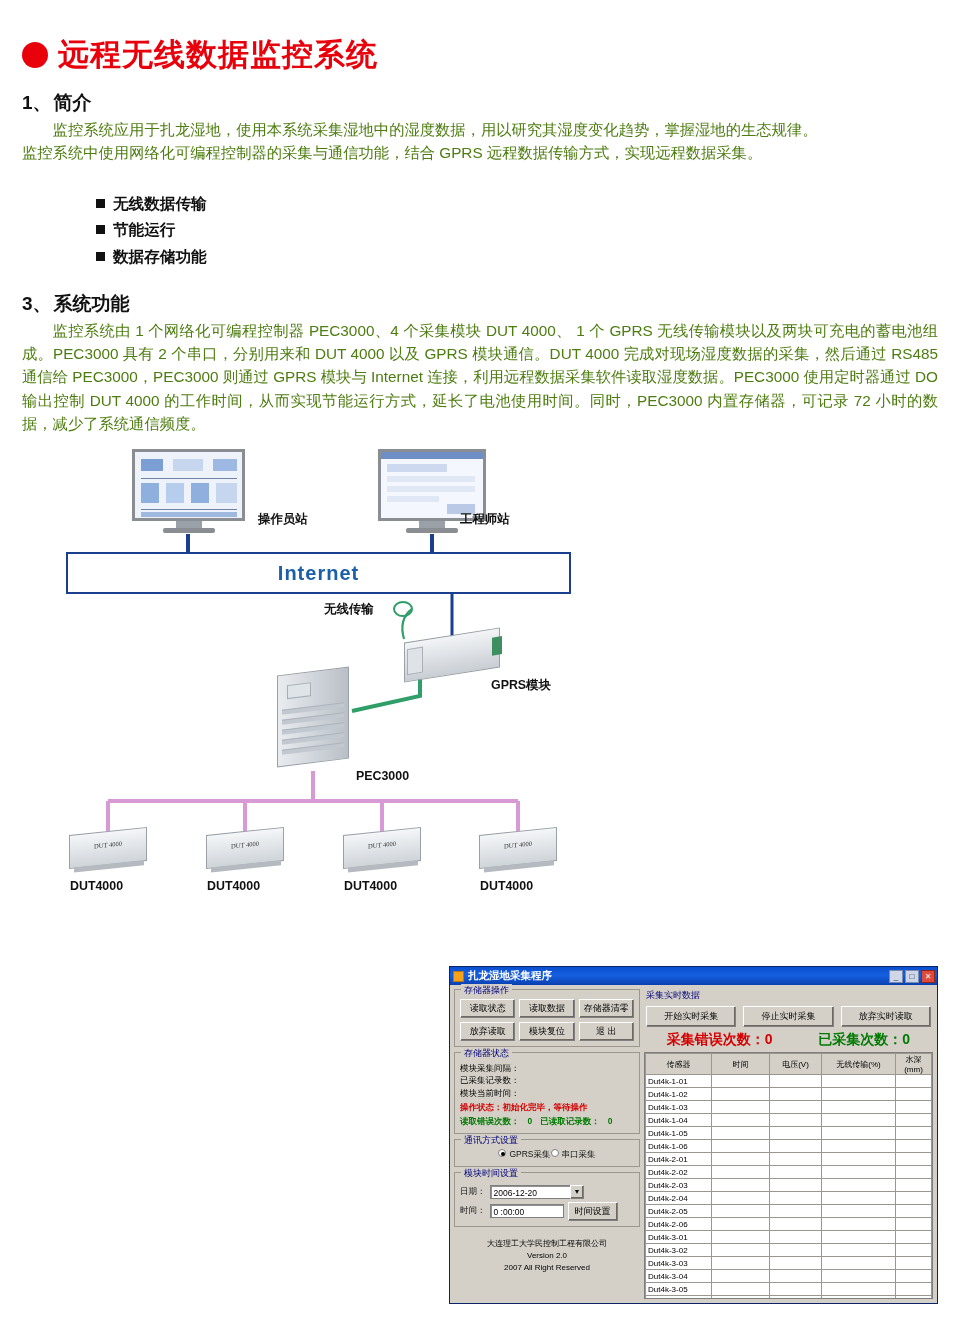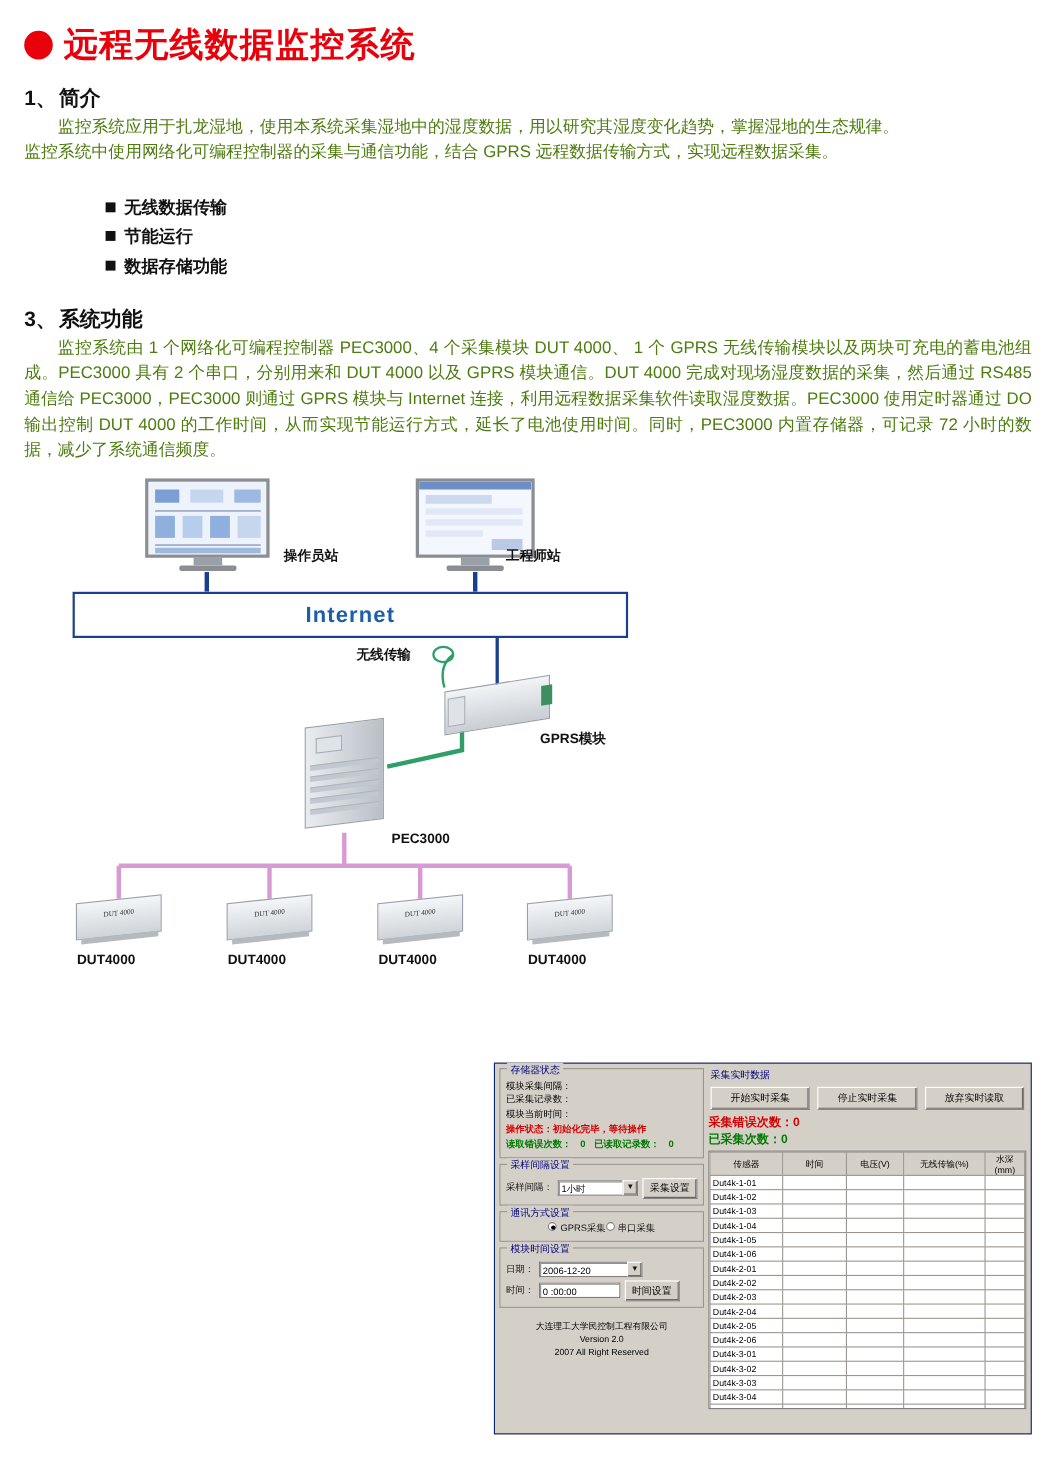--- a/index.html
+++ b/index.html
@@ -5,21 +5,21 @@
   * { box-sizing: border-box; }
   html, body { margin:0; padding:0; }
   body {
     width: 960px; height: 1331px;
     background: #ffffff;
     font-family: "Liberation Sans", "DejaVu Sans", sans-serif;
     color: #111;
     position: relative;
     overflow: hidden;
   }
-  .page { position: relative; width:960px; height:1331px; padding: 20px 22px 0 22px; }
+  .page { position: relative; width:960px; height:1331px; padding: 34px 22px 0 22px; }
 
   
   .title-row { display:flex; align-items:center; gap:10px; margin-bottom: 14px; }
   .title-bullet {
     width: 26px; height: 26px; border-radius: 50%;
     background: #e8000b; flex: 0 0 auto;
   }
   .title-text {
     font-size: 31px; font-weight: bold; color: #e8000b;
     letter-spacing: 1px;
@@ -151,21 +151,21 @@
   }
   .btn-sm { flex:0 0 auto; padding: 2px 6px; }
   .radios { display:flex; justify-content:center; font-size:8.5px; align-items:center; }
   .radio { width:8px; height:8px; border:1px solid #7f7f7f; border-radius:50%; background:#fff; display:inline-block; margin-right:3px; position:relative; }
   .radio.on::after { content:""; position:absolute; left:2px; top:2px; width:4px; height:4px; border-radius:50%; background:#000; }
 
   .footer-note { font-size:8px; color:#000; text-align:center; line-height:1.5; margin-top:6px; }
 
   .top-actions { display:flex; gap:7px; padding: 2px 2px 4px 2px; }
   .top-actions .btn { padding: 3px 0; font-size:9px; }
-  .counters { display:flex; justify-content:space-around; font-size:11px; padding-bottom:3px;flex-direction:column; }
+  .counters { display:flex; justify-content:space-around; font-size:14px; padding-bottom:3px; }
 
   table.grid { border-collapse: collapse; width:100%; background:#fff; }
   table.grid th, table.grid td {
     border:1px solid #9a978f; font-size:8px; height:13px; padding:0 2px; color:#000;
   }
   table.grid th { background:#d4d0c8; font-weight:normal; text-align:center; }
   table.grid td.first { text-align:left; }
   .grid-wrap { border:1px solid #7f7f7f; background:#4d7c0f; flex:1; overflow:hidden; }
 </style>
 </head>
@@ -297,53 +297,64 @@
     <div class="dut-cap" style="position:absolute; left:322px; top:430px;">DUT4000</div>
 
     <div class="dut" style="left:457px; top:382px;">
       <div class="lbl">DUT 4000</div>
         <div class="feet"></div>
     </div>
     <div class="dut-cap" style="position:absolute; left:458px; top:430px;">DUT4000</div>
   </div>
 
   <div class="app">
+    <div class="app-title">
+      <div class="tico"></div>
+      <div class="ttxt">扎龙湿地采集程序</div>
+      <div class="tbtns">
+        <div class="tbtn">_</div>
+        <div class="tbtn">□</div>
+        <div class="tbtn close">✕</div>
+      </div>
+    </div>
 
     <div class="app-body">
 
       <div class="left-col">
 
+        <div class="grp">
+          <div class="cap">存储器操作</div>
+          <div class="btnrow">
+            <div class="btn">读取状态</div>
+            <div class="btn">读取数据</div>
+            <div class="btn">存储器清零</div>
+          </div>
+          <div class="btnrow" style="margin-bottom:0;">
+            <div class="btn">放弃读取</div>
+            <div class="btn">模块复位</div>
+            <div class="btn">退 出</div>
+          </div>
+        </div>
 
         <div class="grp">
           <div class="cap">存储器状态</div>
           <div class="stat-line">模块采集间隔：</div>
           <div class="stat-line">已采集记录数：</div>
           <div class="stat-line">模块当前时间：</div>
           <div class="stat-line" style="margin-top:2px;">
             <span class="stat-red">操作状态：</span><span class="stat-red">初始化完毕，等待操作</span>
           </div>
           <div class="stat-line" style="display:flex; gap:8px; margin-top:2px;align-items:center;">
             <span class="stat-green">读取错误次数：</span>
               <span class="stat-green">0</span>
             <span class="stat-green">已读取记录数：</span>
               <span class="stat-green">0</span>
           </div>
         </div>
 
-        <div class="grp">
-          <div class="cap">采样间隔设置</div>
-          <div class="field-row">
-            <span class="flabel">采样间隔：</span>
-            <span class="combo">
-              <span class="inputbox">1小时</span>
-              <span class="arrow">▼</span>
-            </span>
-            <span class="btn btn-sm">采集设置</span>
-          </div>
-        </div>
 
         <div class="grp">
           <div class="cap">通讯方式设置</div>
           <div class="radios">
             <label><span class="radio on"></span><span>GPRS采集</span></label>
             <label><span class="radio"></span><span>串口采集</span></label>
           </div>
         </div>
 
         <div class="grp">

